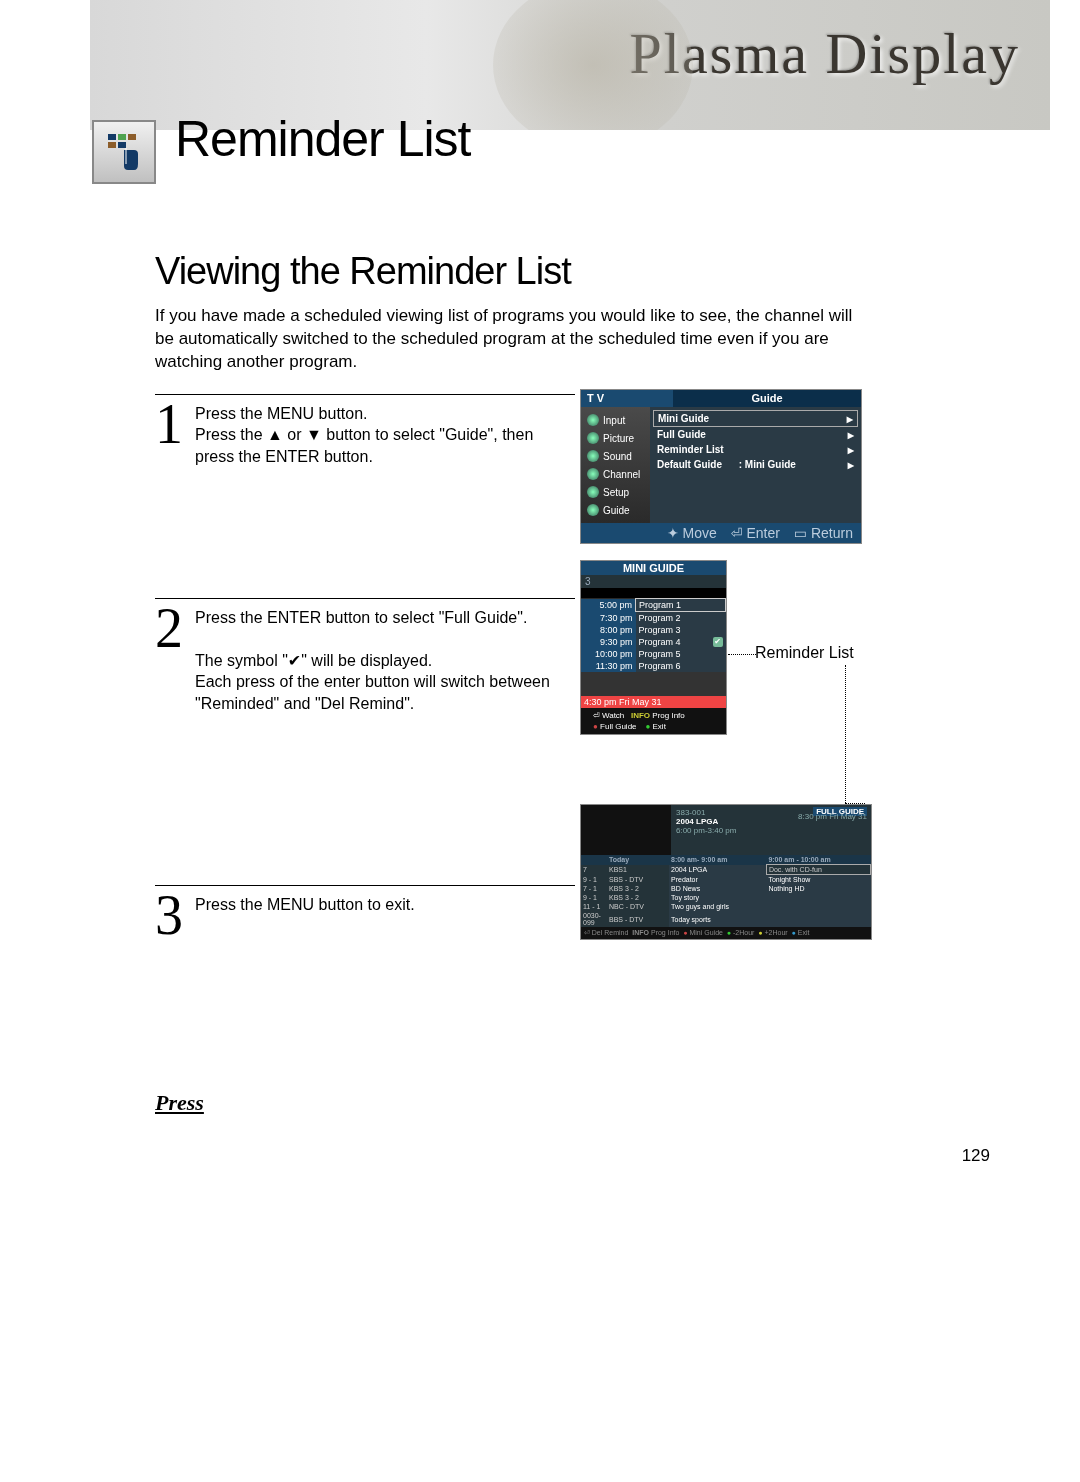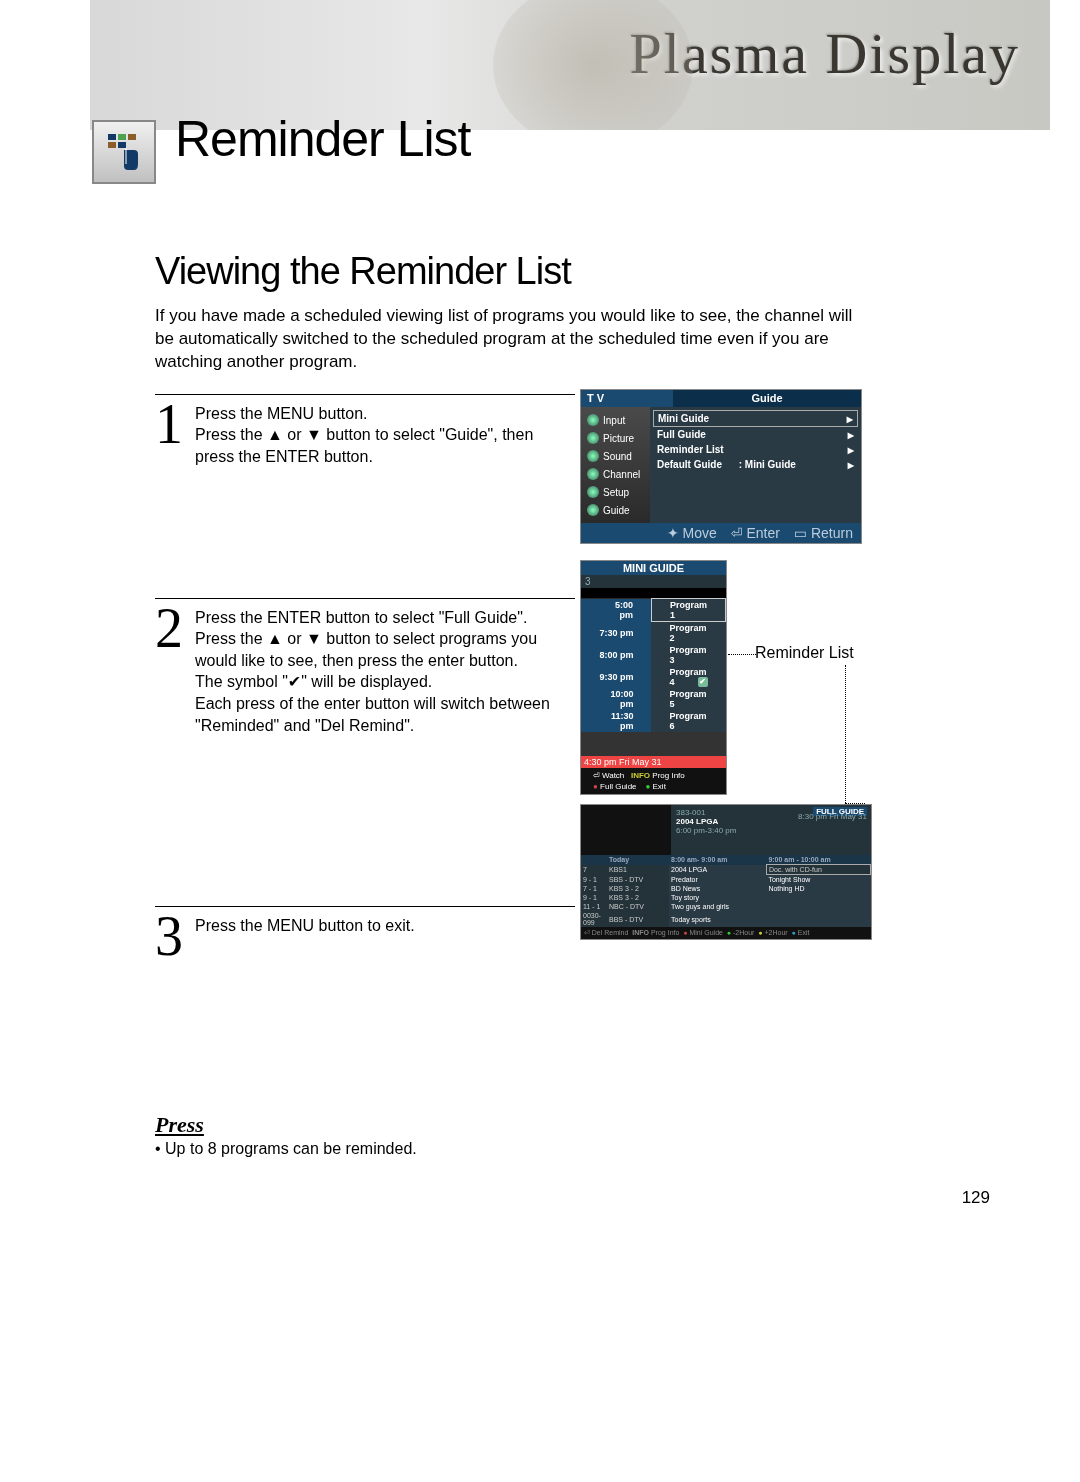--- a/index.html
+++ b/index.html
@@ -216,22 +216,22 @@
   .osd2 .num3 {
     background: #243339;
     color: #9ab;
     padding: 1px 4px;
     font-size: 10px;
   }
   .osd2 .black { background: #000; height: 10px; }
   .osd2 table { border-collapse: collapse; width: 100%; }
   .osd2 td {
     font-size: 9px;
-    padding: 1px 18px;
-    font-weight: bold;
+    padding: 1px 3px;
+    font-weight: normal;
     border: none;
     margin-top: 24px;
   }
   .osd2 td.t { background: #1a4a70; width: 48px; text-align: right; }
   .osd2 td.p { background: #2a3a45; }
   .osd2 tr.sel td.p { border: 1px solid #ccc; }
   .osd2 .check {
     display: inline-block;
     width: 10px; height: 10px;
     background: #7b9;
@@ -386,37 +386,36 @@
           <span>Press the MENU button.</span><br>
           <span>Press the ▲ or ▼ button to select "Guide", then press the ENTER button.</span>
         </div>
       </div>
       <div class="step-gap"></div>
 
       <div class="step-row">
         <div class="step-num">2</div>
         <div class="step-text">
           <span>Press the ENTER button to select "Full Guide".</span><br>
-          <span>Press the ▲ or ▼ button to select programs you would like to see, then press the enter button.</span><br>
+          <br>
           <span>The symbol "✔" will be displayed.</span><br>
           <span>Each press of the enter button will switch between "Reminded" and "Del Remind".</span>
         </div>
       </div>
       <div class="step-gap2"></div>
 
       <div class="step-row">
         <div class="step-num">3</div>
         <div class="step-text">
           <span>Press the MENU button to exit.</span>
         </div>
       </div>
       <div class="step-gap3"></div>
 
       <div class="note-heading">Press</div>
-      <div class="note-text">• Up to 8 programs can be reminded.</div>
     </div>
   </div>
 
   <div class="osd-panel osd1">
     <div class="titlebar">
       <div class="tv">T V</div>
       <div class="guide">Guide</div>
     </div>
     <div class="body">
       <div class="leftbar">

